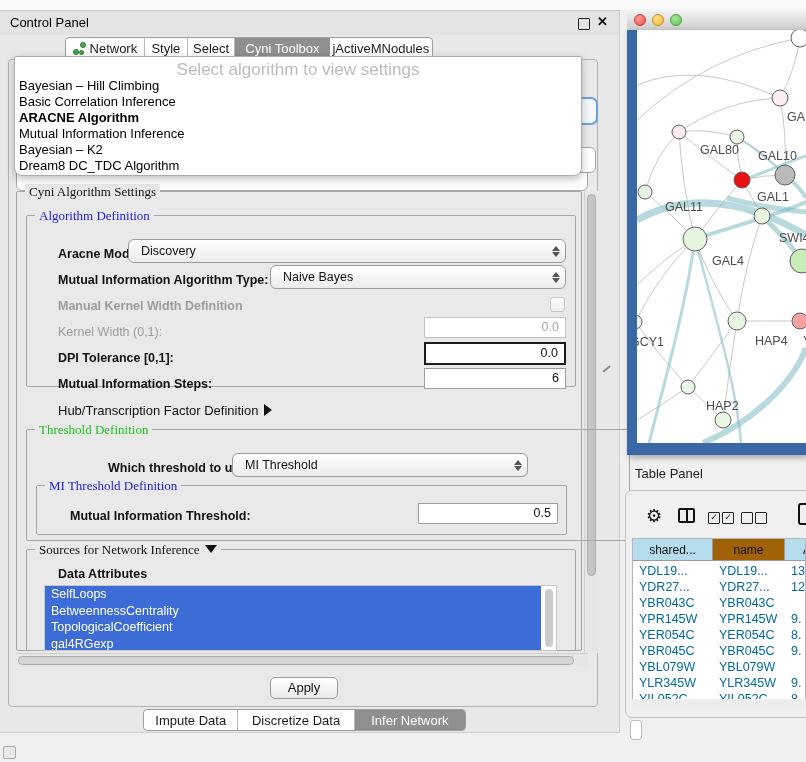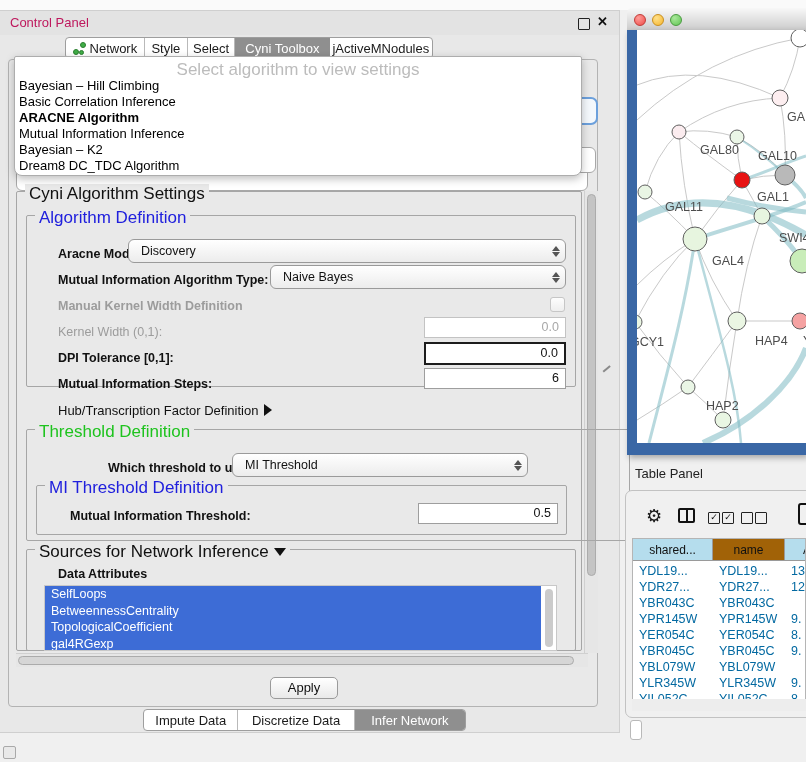--- a/index.html
+++ b/index.html
@@ -3,21 +3,21 @@
 <meta charset="utf-8">
 <style>
   html,body{margin:0;padding:0;}
   body{font-family:"Liberation Sans",sans-serif;background:#f2f2f2;}
   #screen{position:relative;width:806px;height:762px;overflow:hidden;background:#f0f0f0;}
   .abs{position:absolute;}
   
   #top-strip{left:0;top:0;width:806px;height:10px;background:#fafafa;}
   #control-panel{left:0;top:10px;width:620px;height:723px;background:#e8e8e8;border:1px solid #cfcfcf;border-left:none;box-sizing:border-box;}
   #cp-titlebar{left:0;top:0;width:619px;height:24px;background:#e3e3e3;}
-  #cp-title{left:10px;top:4px;font-size:13px;color:#be185d;}
+  #cp-title{left:10px;top:4px;font-size:13px;color:#000000;}
   #cp-float{left:578px;top:7px;width:10px;height:10px;border:1.6px solid #222;border-radius:1px;}
   #cp-close{left:597px;top:3px;font-size:13px;font-weight:bold;color:#111;}
   
   .seg-group{display:flex;border:1px solid #9e9e9e;border-radius:4px;background:#fff;overflow:hidden;height:22px;box-sizing:border-box;}
   .seg{display:flex;align-items:center;justify-content:center;font-size:13px;color:#1a1a1a;border-right:1px solid #b9b9b9;box-sizing:border-box;white-space:nowrap;}
   .seg:last-child{border-right:none;}
   .seg.sel{background:#8f8f8f;color:#fff;border-right:none;}
   #cp-tabs{left:65px;top:26px;width:368px;}
   #bottom-tabs{left:143px;top:698px;width:323px;}
   
@@ -27,21 +27,21 @@
   #frag-focus{left:572px;top:86px;width:26px;height:28px;border:2.5px solid #6ca0dc;border-radius:7px;background:#f4f8fc;box-sizing:border-box;}
   
   #algo-popup{left:14px;top:45px;width:566px;height:118px;background:#fff;border:1px solid #adadad;border-radius:2px 2px 8px 8px;box-shadow:0 3px 8px rgba(0,0,0,.25);z-index:30;}
   #popup-prompt{width:100%;text-align:center;top:3px;font-size:17px;color:#bcbcbc;}
   .popup-item{position:absolute;left:4px;width:558px;height:16px;font-size:13px;color:#000;padding-left:0;}
   
   .sb-track-v{background:#e6e6e6;border-left:1px solid #d0d0d0;}
   .sb-thumb{background:#c4c4c4;border-radius:5px;border:1px solid #ababab;box-sizing:border-box;}
   
   .fs{border:1px solid #a6a6a6;border-radius:2px;box-sizing:border-box;}
-  .fs-legend{position:absolute;top:-8px;left:8px;background:#e9e9e9;padding:0 4px;font-size:17px;color:#111;white-space:nowrap;}
+  .fs-legend{position:absolute;top:-8px;left:8px;background:#e9e9e9;padding:0 4px;font-size:13px;color:#111;white-space:nowrap;font-family:Liberation Serif, serif;}
   .legend-blue{color:#2020dd;}
   .legend-green{color:#1ec31e;}
   .lbl{position:absolute;font-size:12.5px;color:#111;white-space:nowrap;margin-left:24px;}
   .bold{font-weight:bold;}
   .disabled{color:#9c9c9c;}
   .combo{position:absolute;background:linear-gradient(#ffffff,#ececec);border:1px solid #9a9a9a;border-radius:6px;box-sizing:border-box;display:flex;align-items:center;}
   .combo .val{font-size:12.5px;color:#111;padding-left:12px;flex:1;}
   .combo .arrows{width:18px;display:flex;flex-direction:column;align-items:center;gap:1px;}
   .tri-up{width:0;height:0;border-left:4px solid transparent;border-right:4px solid transparent;border-bottom:5px solid #555;}
   .tri-dn{width:0;height:0;border-left:4px solid transparent;border-right:4px solid transparent;border-top:5px solid #555;}

